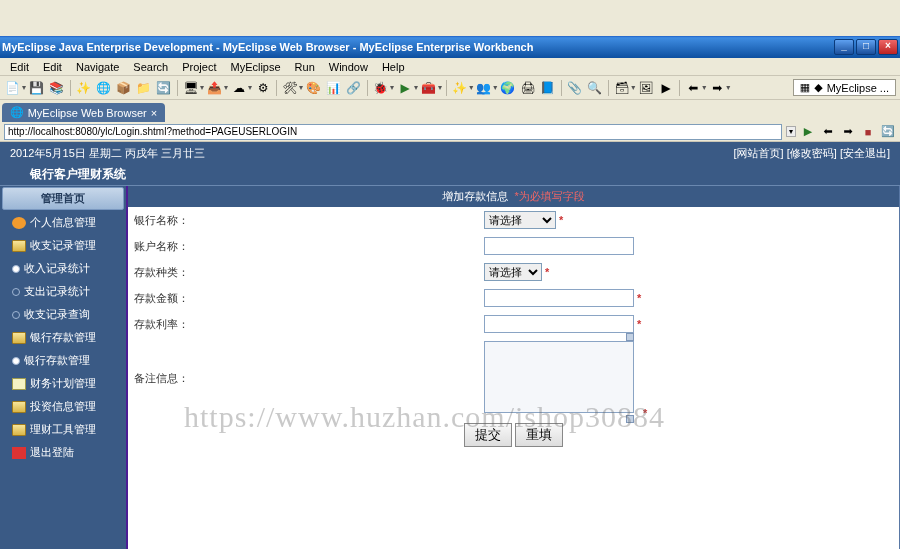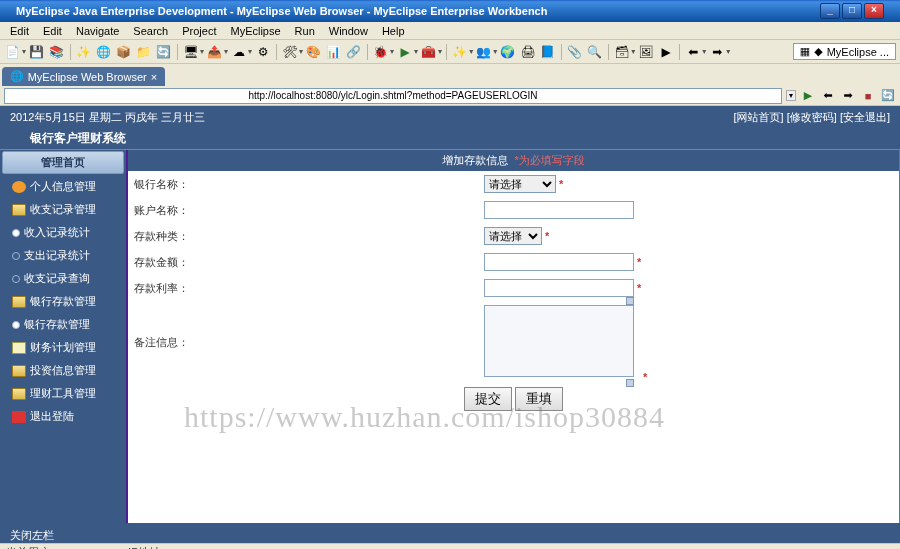--- a/index.html
+++ b/index.html
@@ -1,38 +1,38 @@
 <!DOCTYPE html>
 <html><head>
 <meta charset="utf-8">
 <style>
 * { margin: 0; padding: 0; box-sizing: border-box; font-family: Tahoma, "Microsoft YaHei", sans-serif; font-size: 11px; }
 body { background: #ece9d8; width: 900px; height: 549px; overflow: hidden; }
 
-.titlebar { height: 22px; background: linear-gradient(#1e60c7, #3f8de2 8%, #0d4fa0); color: #fff; display: flex; align-items: center; padding: 0 16px; font-weight: bold; font-size: 12px; }
+.titlebar { height: 22px; background: linear-gradient(#1e60c7, #3f8de2 8%, #0d4fa0); color: #fff; display: flex; align-items: center; padding: 0 2px; font-weight: bold; font-size: 12px; margin-top: 36px; }
 .titlebar .title { flex: 1; }
 .win-btns { display: flex; gap: 2px; }
 .win-btn { width: 20px; height: 16px; border: 1px solid #0a3a7a; border-radius: 2px; background: linear-gradient(#5ea0f0, #1a4f9c); color: #fff; text-align: center; line-height: 12px; font-size: 10px; cursor: pointer; }
 .win-btn.close { background: linear-gradient(#e66, #b22); }
 
 .menubar { height: 18px; background: #ece9d8; border-bottom: 1px solid #cac6b6; display: flex; align-items: center; padding: 0 4px; gap: 2px; }
 .menuitem { padding: 1px 6px; cursor: pointer; }
 
 .toolbar { height: 24px; background: #ece9d8; border-bottom: 1px solid #cac6b6; display: flex; align-items: center; padding: 0 4px; gap: 2px; }
 .tb-btn { width: 18px; height: 18px; display: flex; align-items: center; justify-content: center; border: 1px solid transparent; cursor: pointer; font-size: 12px; border-radius: 2px; }
 .tb-sep { width: 1px; height: 16px; background: #b8b4a4; margin: 0 2px; }
 .tb-dd { font-size: 8px; color: #555; margin-left: -2px; cursor: pointer; }
 .persp { margin-left: auto; background: #fff; border: 1px solid #9c9a8c; padding: 1px 6px; display: flex; align-items: center; gap: 4px; }
 
 .tabbar { height: 22px; background: #ece9d8; display: flex; align-items: flex-end; padding: 0 2px; }
 .tab { background: #4d6e9a; color: #fff; padding: 3px 8px; border-radius: 4px 4px 0 0; display: flex; align-items: center; gap: 4px; }
 .tab .close-x { cursor: pointer; }
 
 .addrbar { height: 20px; background: #ece9d8; display: flex; align-items: center; padding: 0 4px; gap: 4px; border-bottom: 1px solid #cac6b6; }
-.addr-input { flex: 1; height: 16px; border: 1px solid #7f9db9; background: #fff; padding: 0 3px; font-size: 10px; text-align: center; }
+.addr-input { flex: 1; height: 16px; border: 1px solid #7f9db9; background: #fff; padding: 0 3px; font-size: 10px; }
 .addr-dd { font-size: 8px; border: 1px solid #aaa; padding: 0 2px; background: #eee; cursor: pointer; }
 .nav-btn { width: 16px; height: 16px; display: flex; align-items: center; justify-content: center; cursor: pointer; font-size: 11px; }
 .go { color: #2a7a2a; }
 .stop { color: #a33; }
 
 .content { display: flex; height: 373px; }
 .page-header { height: 22px; background: #3a5a85; color: #fff; display: flex; align-items: center; padding: 0 10px; gap: 8px; font-size: 11px; }
 .page-header .links { margin-left: auto; }
 .page-header .links span { cursor: pointer; }
 .sys-title { height: 22px; background: #3a5a85; color: #fff; font-weight: bold; font-size: 12px; padding: 0 0 0 30px; display: flex; align-items: center; border-bottom: 1px solid #6a88b0; }

